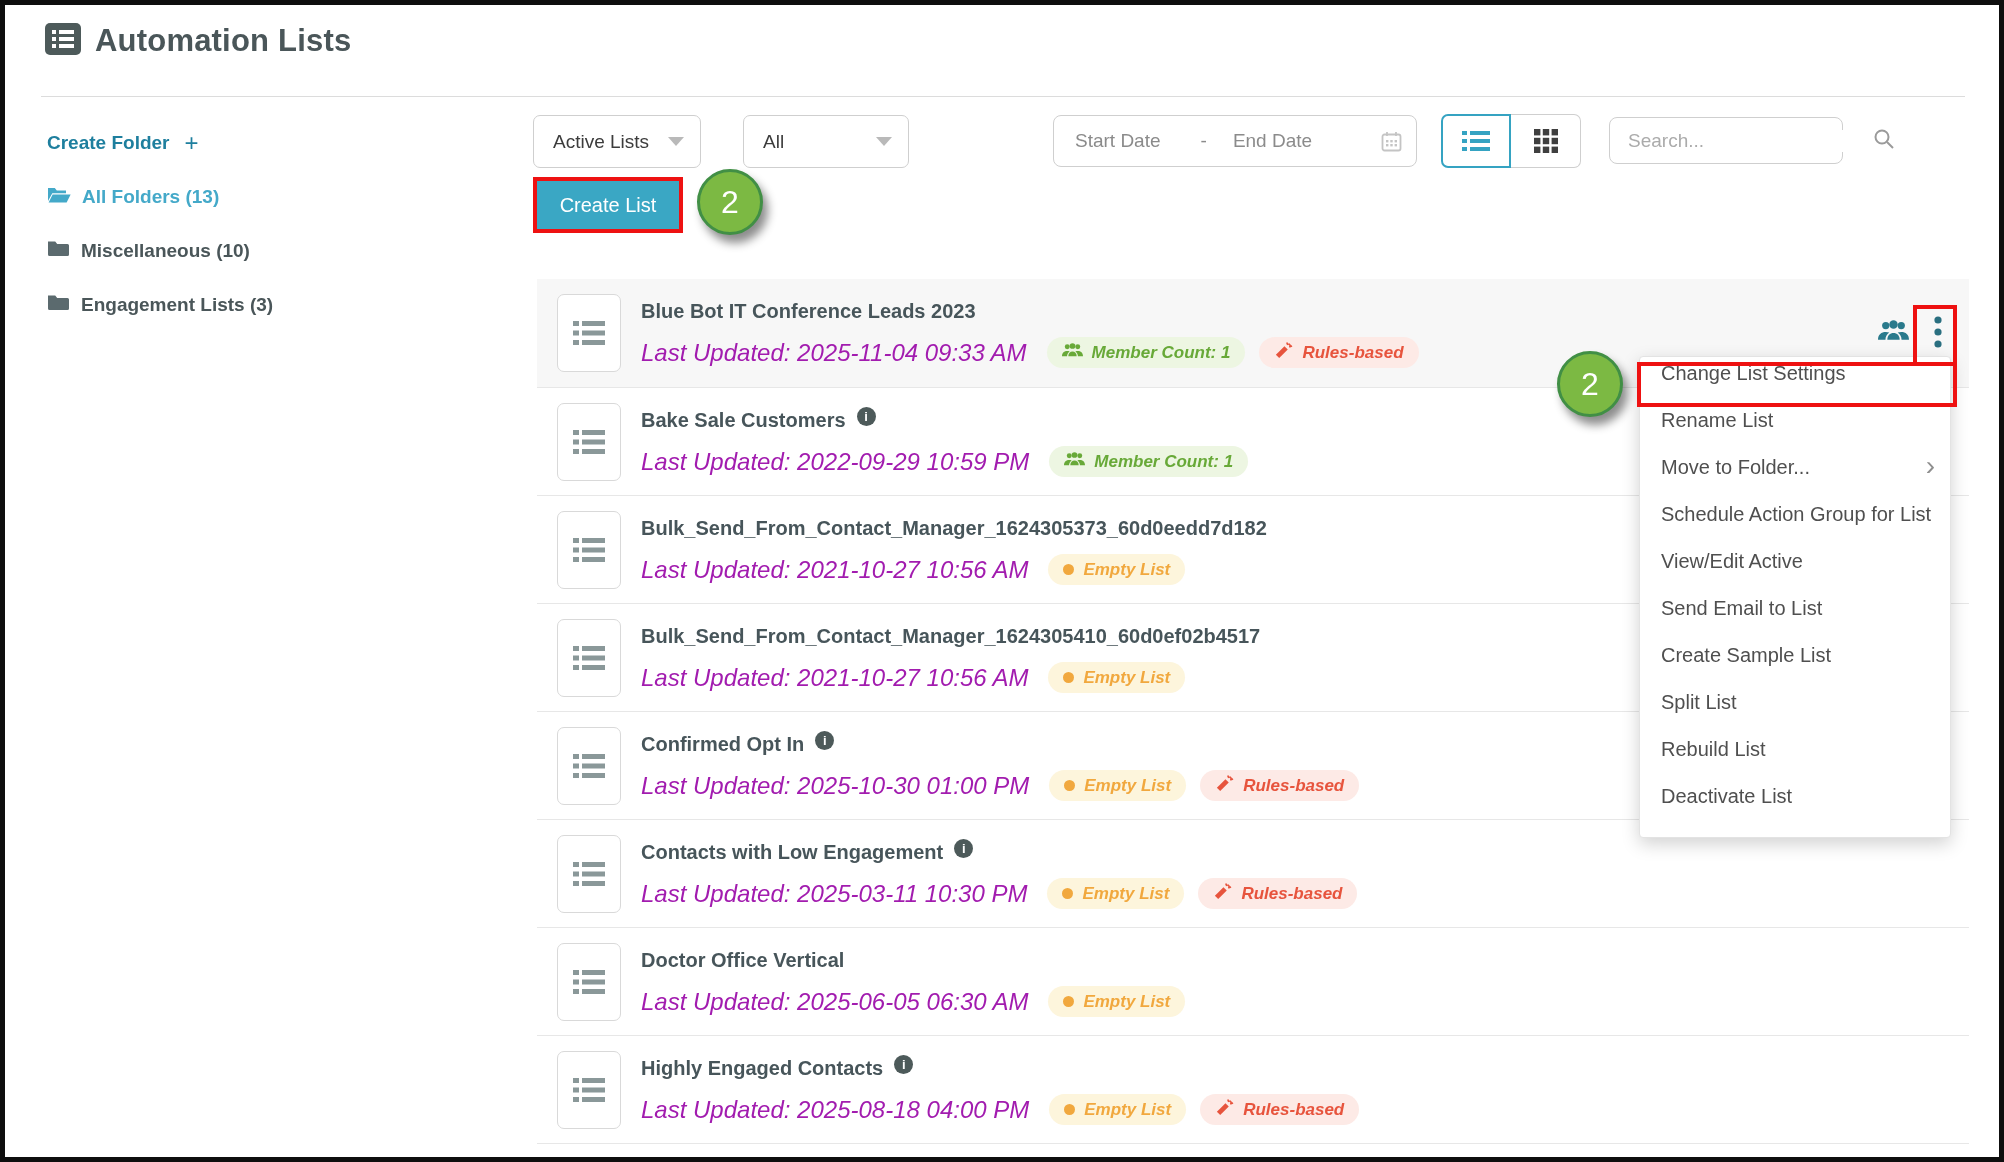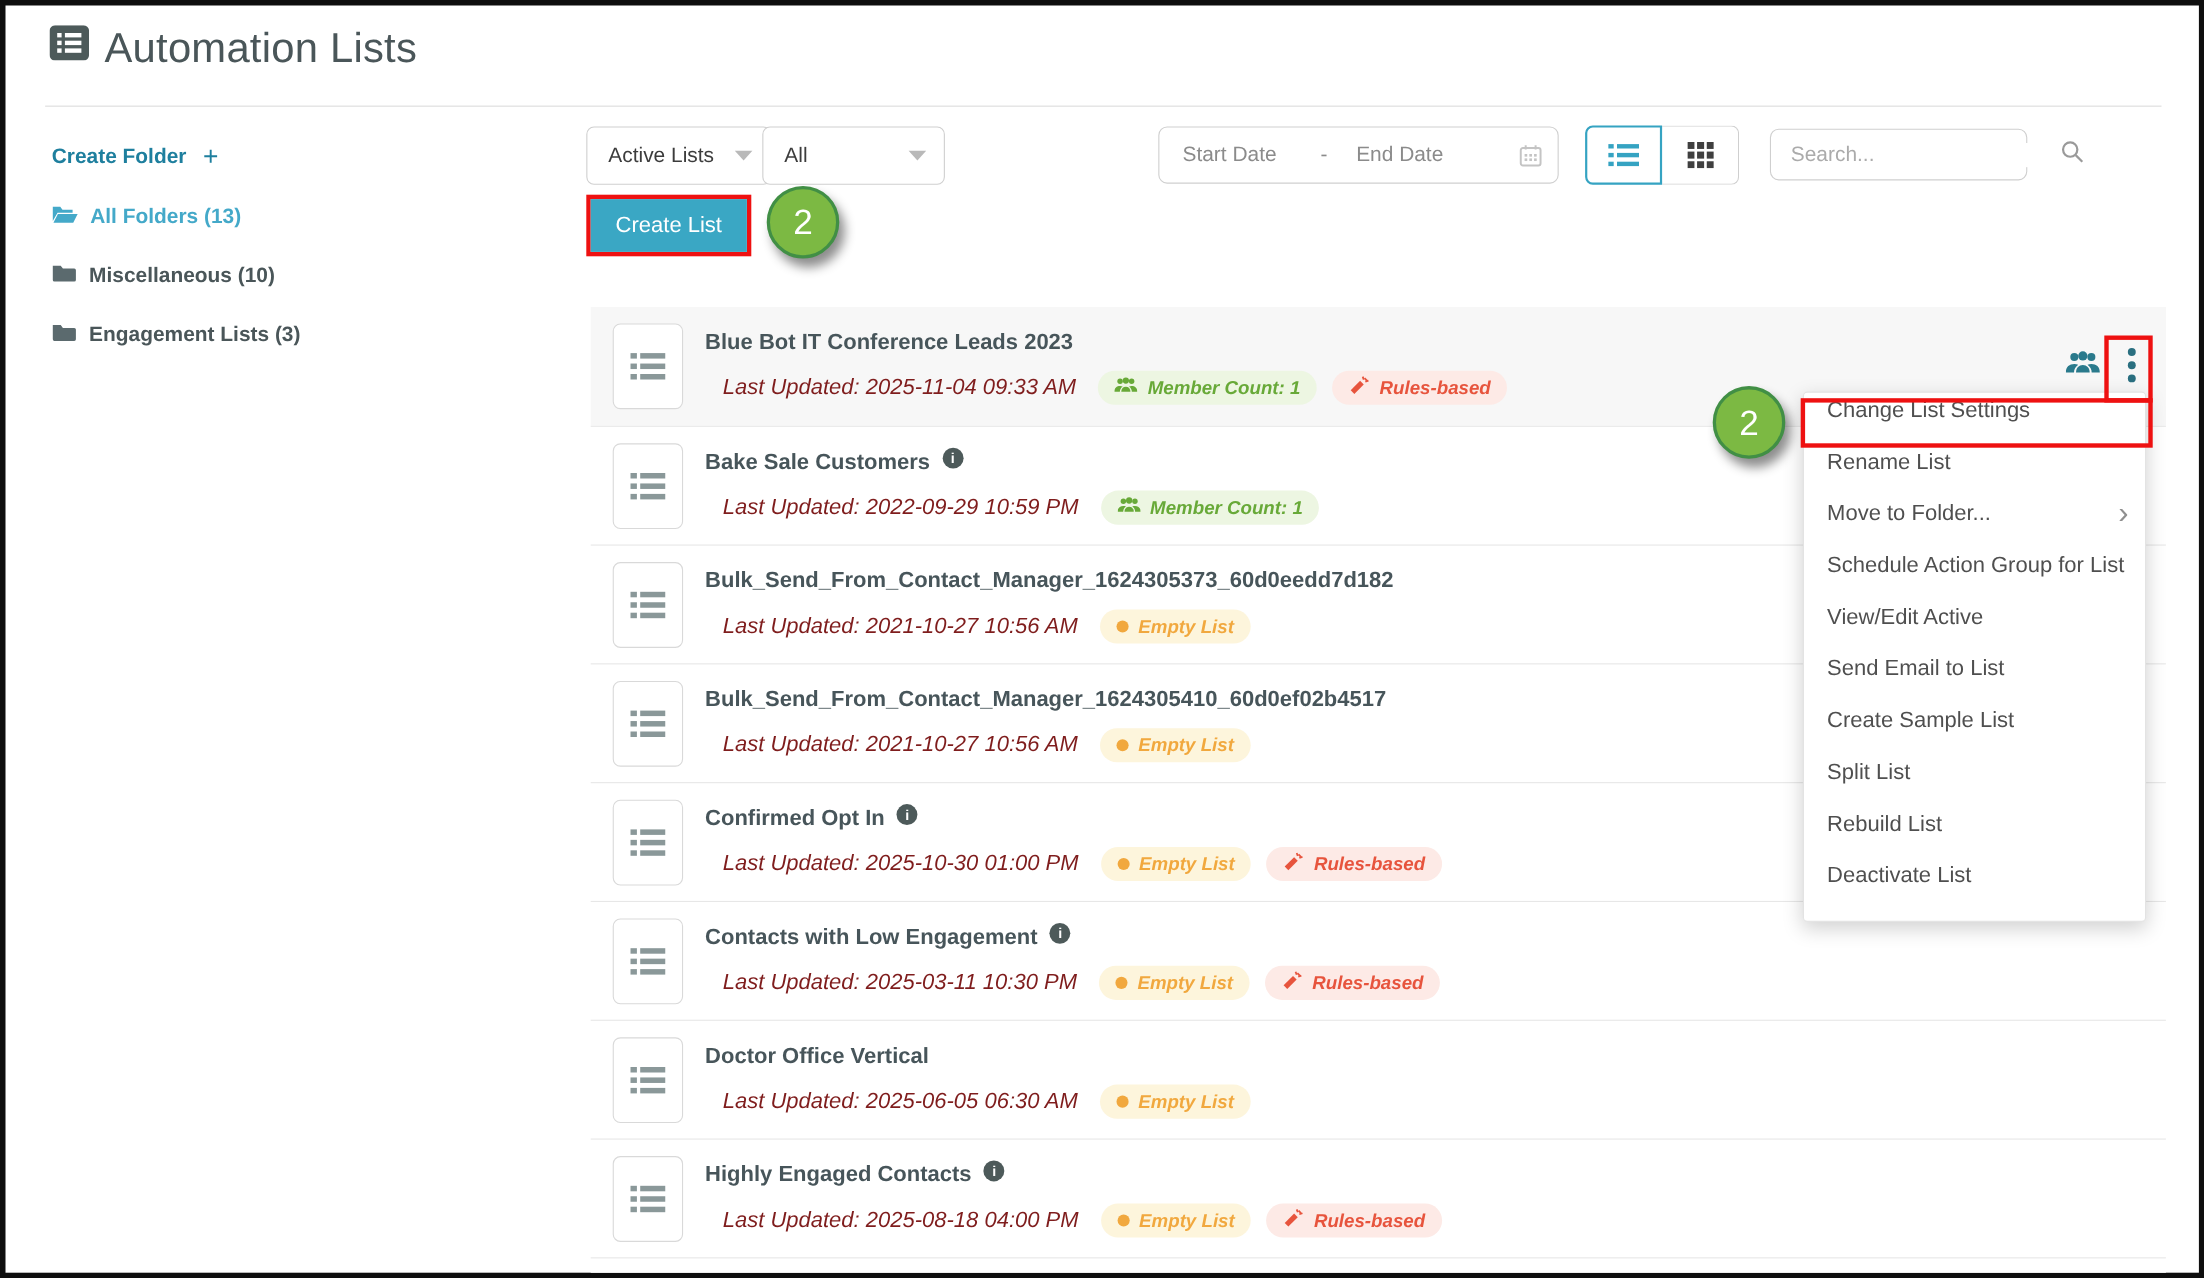--- a/index.html
+++ b/index.html
@@ -2,38 +2,38 @@
 <html><head>
 <meta charset="utf-8">
 <style>
   * { margin:0; padding:0; box-sizing:border-box; }
   body { background:#888; font-family:"Liberation Sans", sans-serif; }
   .page { position:relative; width:2004px; height:1162px; background:#fff;
           border:5px solid #0e0e0e; overflow:hidden; color:#333; }
 
   
   .app-icon { position:absolute; left:40px; top:18px; }
-  .page-title { position:absolute; left:90px; top:18px; font-size:38px; font-weight:400;
+  .page-title { position:absolute; left:90px; top:18px; font-size:31px; font-weight:700;
                 color:#4a5659; letter-spacing:.2px; }
   .header-rule { position:absolute; left:36px; top:91px; width:1924px; height:1px; background:#dcdcdc; }
 
   
   .side-item { position:absolute; left:42px; display:flex; align-items:center; gap:11px;
                font-size:19px; cursor:pointer; }
   .create-folder { top:127px; color:#1e7f9e; font-weight:700; }
   .create-folder .plus { font-size:24px; font-weight:400; margin-left:4px; line-height:18px; }
   .folder-active { top:180px; color:#44a9c9; font-weight:700; }
   .folder-item2 { top:234px; color:#4a5659; font-weight:700; }
   .folder-item3 { top:288px; color:#4a5659; font-weight:700; }
 
   
   .dd { position:absolute; height:53px; border:1px solid #cfcfcf; border-radius:7px; background:#fff;
         display:flex; align-items:center; padding:0 16px 0 19px; font-size:19px; color:#3c3c3c; cursor:pointer; }
   .dd1 { left:528px; top:110px; width:168px; }
-  .dd2 { left:688px; top:110px; width:166px; }
+  .dd2 { left:738px; top:110px; width:166px; }
   .caret { margin-left:auto; width:0; height:0; border-left:8px solid transparent;
            border-right:8px solid transparent; border-top:9px solid #b9b9b9; }
   .datebox { position:absolute; left:1048px; top:110px; width:364px; height:52px;
              border:1px solid #cfcfcf; border-radius:8px; display:flex; align-items:center;
              padding:0 14px 0 21px; font-size:19px; color:#8b8b8b; cursor:pointer; }
   .datebox .sep { margin:0 26px 0 40px; color:#8b8b8b; }
   .datebox .cal { margin-left:auto; display:flex; }
   .toggle { position:absolute; left:1436px; top:109px; width:140px; height:54px; display:flex; }
   .toggle .cell { width:70px; height:54px; display:flex; align-items:center; justify-content:center;
                   background:#fff; cursor:pointer; }
@@ -66,21 +66,21 @@
   .row.hover { background:#f7f7f7; }
   .icon-box { position:absolute; left:20px; top:15px; width:64px; height:78px;
               border:1px solid #d9d9d9; border-radius:7px; background:#fff;
               display:flex; align-items:center; justify-content:center; }
   .row-text { position:absolute; left:104px; top:19px; }
   .row-title { display:flex; align-items:flex-start; gap:11px; font-size:20px; font-weight:700;
                color:#47555a; line-height:26px; }
   .info-ic { display:inline-flex; width:19px; height:19px; border-radius:50%; background:#4d5a5a;
              color:#fff; font-size:13px; font-weight:700; align-items:center; justify-content:center; }
   .row-sub { margin-top:13px; display:flex; align-items:center; gap:20px; }
-  .last-updated { font-size:20px; font-style:italic; color:#7f1d1d;margin-left:16px; }
+  .last-updated { font-size:24px; font-style:italic; color:#a21caf; }
   .badges { display:flex; align-items:center; gap:14px; }
   .badge { display:inline-flex; align-items:center; gap:9px; height:31px; padding:0 15px;
            border-radius:16px; font-size:17px; font-style:italic; font-weight:700; }
   .badge.member { background:#edf6e2; color:#68a938; }
   .badge.empty  { background:#fdf5dc; color:#f1a83e; }
   .badge.rules  { background:#fdeae6; color:#e7543d; }
   .badge .dot { width:11px; height:11px; border-radius:50%; background:#f1a83e; display:inline-block; }
   .row-actions { position:absolute; right:24px; top:36px; display:flex; align-items:center; gap:22px; }
   .kebab { display:flex; cursor:pointer; padding:0 2px; }
 

